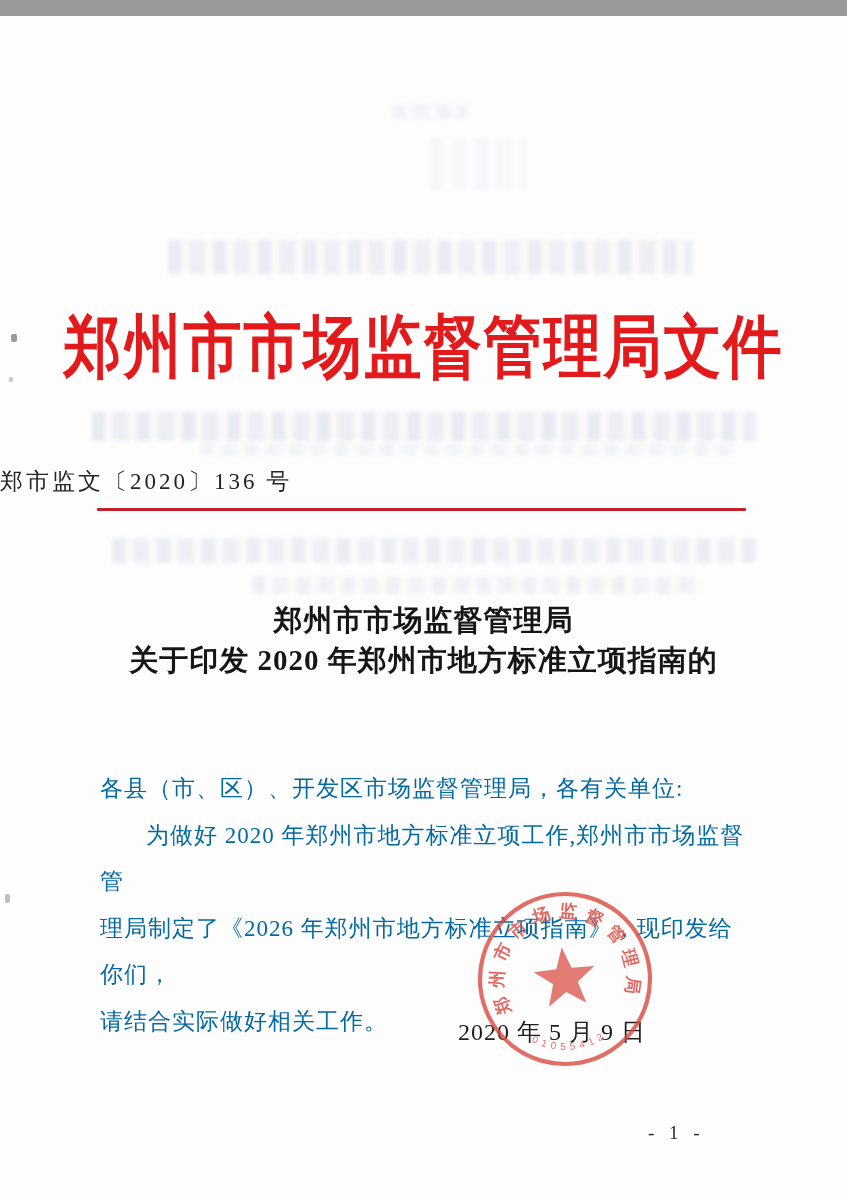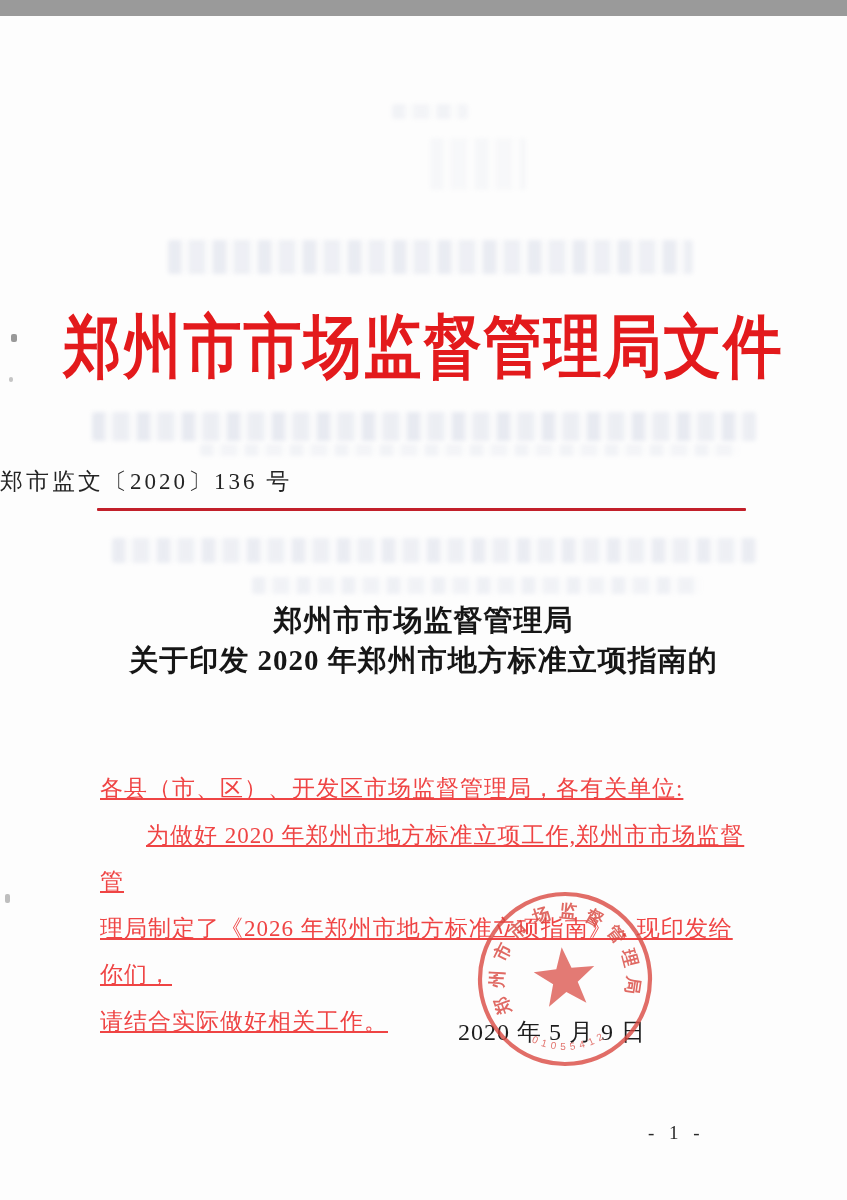--- a/index.html
+++ b/index.html
@@ -32,21 +32,21 @@
   }
   
   .title{
     position:absolute;left:0;top:584px;width:847px;
     text-align:center;font-weight:bold;font-size:29px;line-height:40px;
     color:#161616;letter-spacing:1px;
   }
   
   .body-text{
     position:absolute;left:100px;top:750px;width:652px;
-    font-size:23px;line-height:46.5px;color:#ef4444;letter-spacing:1px;text-decoration:underline;
+    font-size:23px;line-height:46.5px;color:#0369a1;letter-spacing:1px;
   }
   .body-text .indent{ text-indent:2em; }
   
   .seal{
     position:absolute;left:470px;top:868px;width:190px;height:190px;
     pointer-events:none;
   }
   
   .issue-date{
     position:absolute;left:458px;top:1000px;

